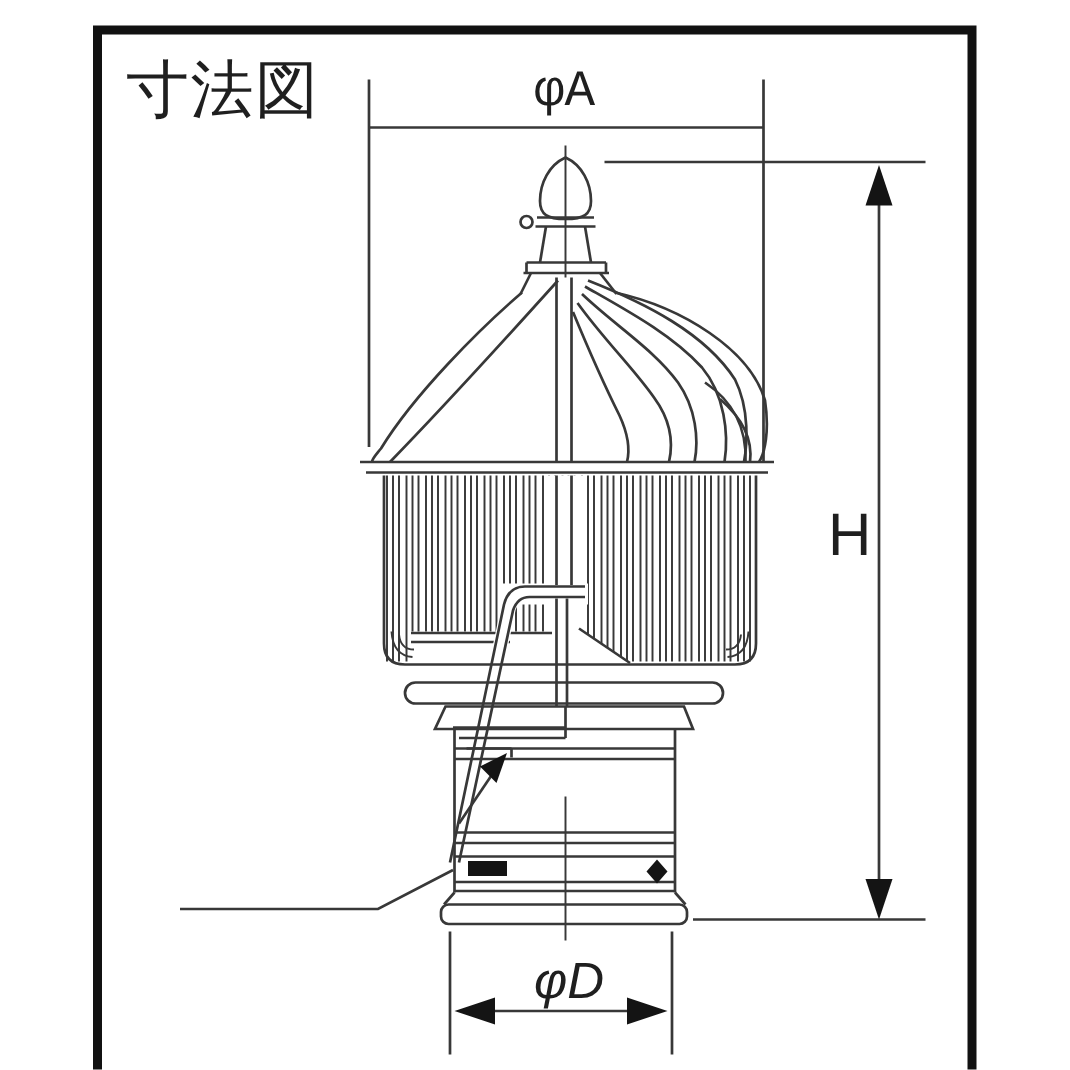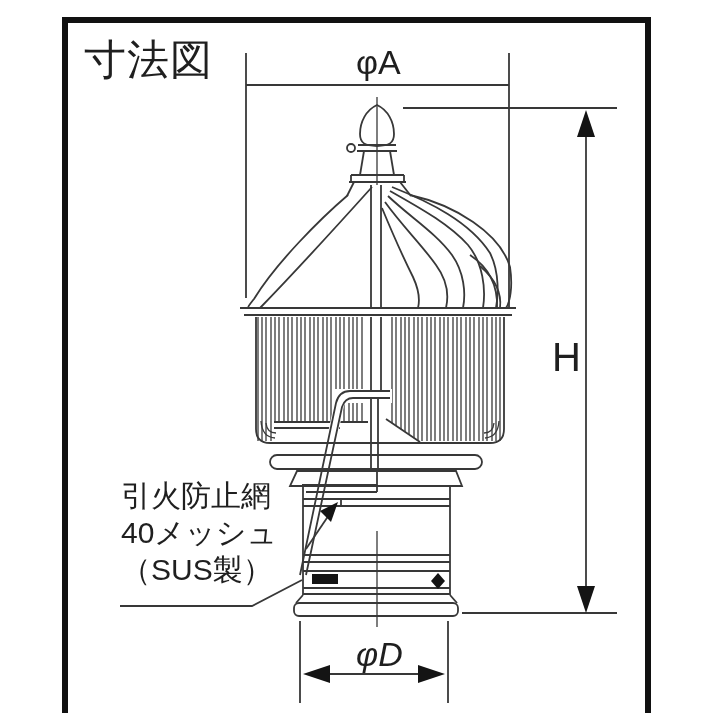--- a/index.html
+++ b/index.html
@@ -14,21 +14,21 @@
   .canvas{position:absolute;left:0;top:15px;width:713px;height:713px;}
   .frame{
     position:absolute;left:62px;top:2px;width:577px;height:695px;
     border:6px solid var(--frame);background:transparent;
   }
   .title{
     position:absolute;left:84px;top:22px;font-size:42px;line-height:1.1;
     letter-spacing:1px;color:var(--label);font-weight:500;
   }
   .dim-label{position:absolute;color:var(--label);white-space:nowrap;}
-  .lbl-phiA{left:356px;top:28px;font-size:34px;}
+  .lbl-phiA{left:356px;top:28px;font-size:34px;font-family:Liberation Mono, monospace;}
   .lbl-H{left:552px;top:320px;font-size:40px;}
   .lbl-phiD{left:356px;top:620px;font-size:34px;font-style:italic;}
   .annotation{
     position:absolute;left:121px;top:462px;font-size:30px;line-height:37px;
     color:var(--label);white-space:nowrap;
   }
   svg{position:absolute;left:0;top:0;}
   .ln{stroke:var(--ink);stroke-width:1.8;fill:none;}
   .lt{stroke:var(--ink);stroke-width:1.3;fill:none;}
   .dark{fill:#141414;stroke:none;}
@@ -221,19 +221,14 @@
       <polyline class="ln" points="120,591 252,591 302,565"></polyline>
       <line class="ln" x1="306" y1="534" x2="333" y2="494"></line>
       <polygon class="dark" points="338,487 320,496 331,507"></polygon>
     </g>
   </svg>
 
   <div class="dim-label lbl-phiA">φA</div>
   <div class="dim-label lbl-H">H</div>
   <div class="dim-label lbl-phiD">φD</div>
 
-  <div class="annotation">
-    <div>引火防止網</div>
-    <div>40メッシュ</div>
-    <div>（SUS製）</div>
-  </div>
 
 </div>
 
 </body></html>

